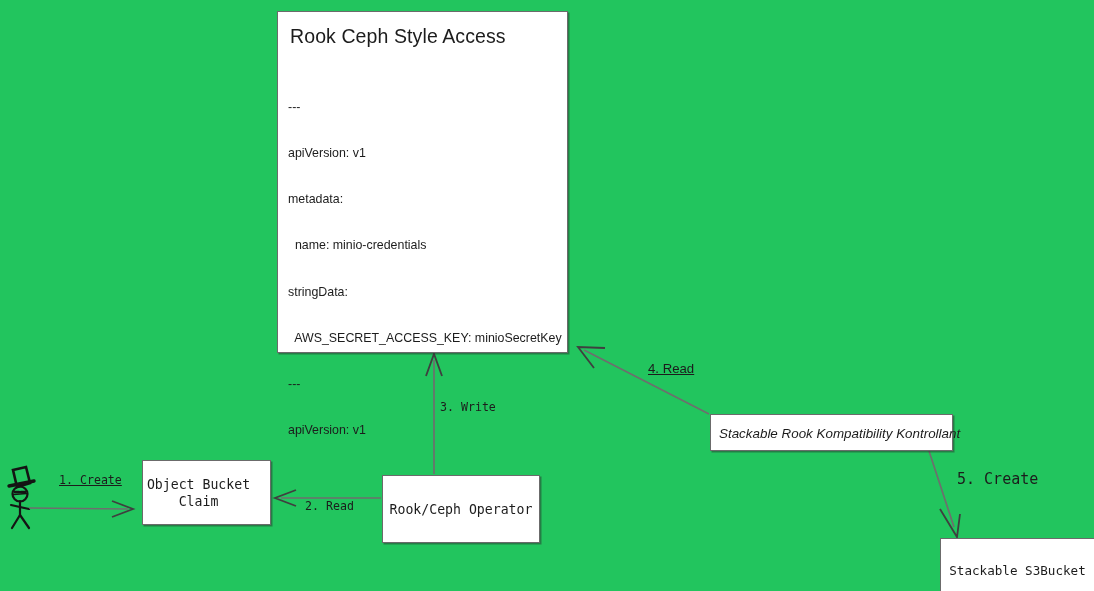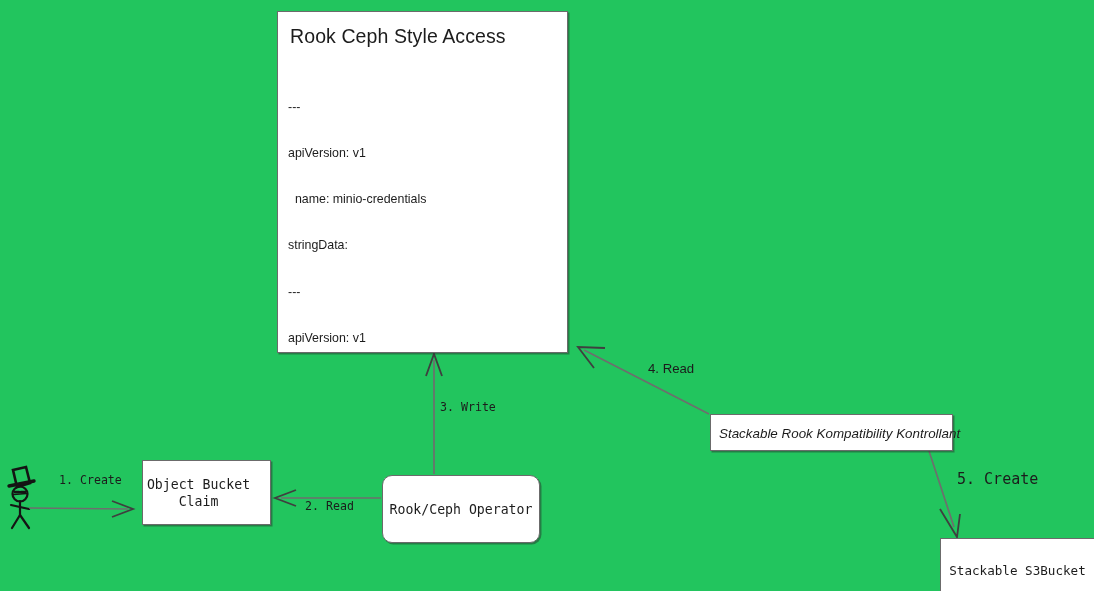--- a/index.html
+++ b/index.html
@@ -75,21 +75,20 @@
     line-height: 17px;
     color: #1c1c1c;
     white-space: pre-line;
   }
 
   #operator-box {
     left: 382px;
     top: 475px;
     width: 158px;
     height: 68px;
-    border-radius: 10px;
   }
   #operator-label {
     position: absolute;
     left: 0; right: 0;
     top: 50%;
     transform: translateY(-50%);
     text-align: center;
     font-size: 13.2px;
     color: #1c1c1c;
     white-space: nowrap;
@@ -129,24 +128,24 @@
     color: #1c1c1c;
     white-space: nowrap;
   }
 
   
   .edge-label {
     position: absolute;
     color: #1c1c1c;
     white-space: nowrap;
   }
-  #lbl-create1 { left: 59px;  top: 473px; font-size: 11.6px; }
+  #lbl-create1 { left: 59px;  top: 473px; font-size: 11.6px; text-decoration: underline; }
   #lbl-read2   { left: 305px; top: 471px; font-size: 11.6px; margin-top: 28px; }
   #lbl-write3  { left: 440px; top: 400px; font-size: 11.6px; }
-  #lbl-read4   { left: 648px; top: 361px; font-size: 13.2px; }
+  #lbl-read4   { left: 648px; top: 361px; font-size: 13.2px; text-decoration: underline; }
   #lbl-create5 { left: 957px; top: 470px; font-size: 15px; }
 
   
   #overlay {
     position: absolute;
     left: 0; top: 0;
     width: 1094px;
     height: 591px;
     pointer-events: none;
   }
@@ -200,22 +199,24 @@
       <path d="M929,451 L954,527" stroke="#6e6e6e" stroke-width="1.7" fill="none"></path>
       <path d="M940,509 L957,537 L960,514" stroke="#3f3f3f" stroke-width="1.8" fill="none" stroke-linejoin="miter"></path>
     </g>
   </svg>
 
   <div class="box" id="yaml-card">
     <div id="yaml-title" class="sans">Rook Ceph Style Access</div>
     <div id="yaml-body" class="sans">
       <span class="ln">---</span>
       <span class="ln">apiVersion: v1</span>
+      <span class="ln">metadata:</span>
       <span class="ln">  name: minio-credentials</span>
       <span class="ln">stringData:</span>
+      <span class="ln">  AWS_SECRET_ACCESS_KEY: minioSecretKey</span>
       <span class="ln">---</span>
       <span class="ln">apiVersion: v1</span>
       
       
       
       
       
       
     </div>
   </div>

